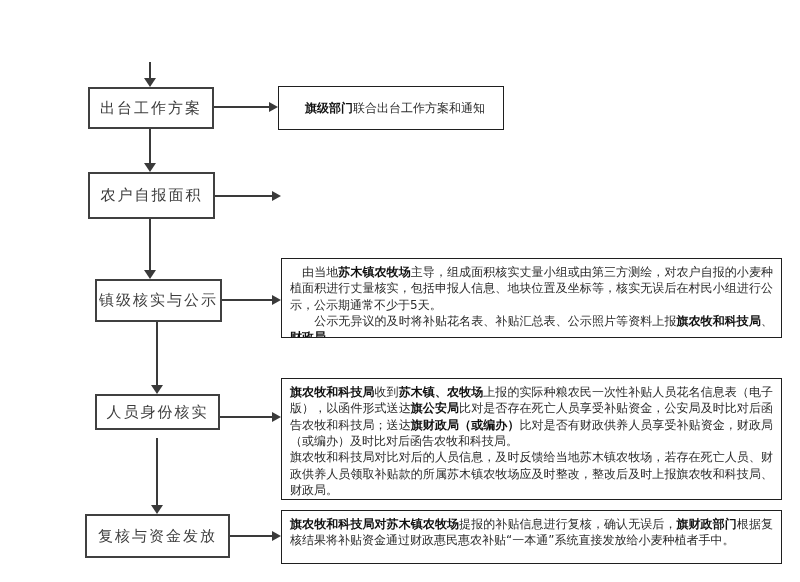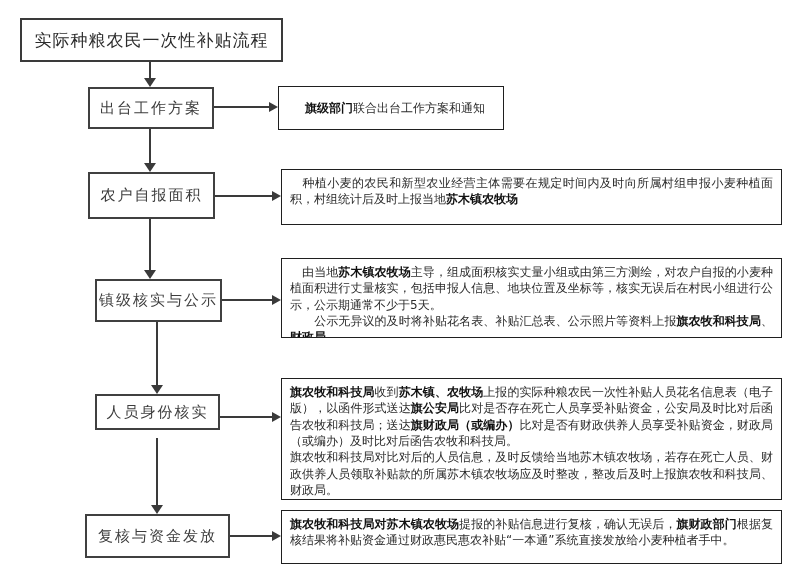--- a/index.html
+++ b/index.html
@@ -35,23 +35,20 @@
     position:absolute;width:0;height:0;
     border-top:5px solid transparent;border-bottom:5px solid transparent;
     border-left:9px solid #3a3a3a;
   }
 </style>
 </head>
 <body>
 
 <div class="canvas">
 
-  <div class="box title-box" style="left:20px;top:18px;width:263px;height:44px;">
-    <span>实际种粮农民一次性补贴流程</span>
-  </div>
 
   <div class="box step" style="left:88px;top:87px;width:126px;height:42px;">
     <span>出台工作方案</span>
   </div>
   <div class="box step" style="left:88px;top:172px;width:127px;height:47px;">
     <span>农户自报面积</span>
   </div>
   <div class="box step" style="left:95px;top:279px;width:127px;height:43px;text-align:center;">
     <span>镇级核实与公示</span>
   </div>
@@ -59,23 +56,20 @@
     <span>人员身份核实</span>
   </div>
   <div class="box step" style="left:85px;top:514px;width:145px;height:44px;">
     <span>复核与资金发放</span>
   </div>
 
   <div class="box detail d0" style="left:278px;top:86px;width:226px;height:44px;">
     <div class="para"><span class="b">旗级部门</span><span>联合出台工作方案和通知</span></div>
   </div>
 
-  <div class="box detail d1" style="left:281px;top:169px;width:501px;height:56px;">
-    <div class="para"><span>　种植小麦的农民和新型农业经营主体需要在规定时间内及时向所属村组申报小麦种植面积，村组统计后及时上报当地</span><span class="b">苏木镇农牧场</span></div>
-  </div>
 
   <div class="box detail" style="left:281px;top:258px;width:501px;height:80px;">
     <div class="para"><span>　由当地</span><span class="b">苏木镇农牧场</span><span>主导，组成面积核实丈量小组或由第三方测绘，对农户自报的小麦种植面积进行丈量核实，包括申报人信息、地块位置及坐标等，核实无误后在村民小组进行公示，公示期通常不少于5天。</span></div>
     <div class="para"><span>　　公示无异议的及时将补贴花名表、补贴汇总表、公示照片等资料上报</span><span class="b">旗农牧和科技局</span><span>、</span><span class="b">财政局。</span></div>
   </div>
 
   <div class="box detail" style="left:281px;top:350px;width:501px;height:122px;margin-top:28px;">
     <div class="para"><span class="b">旗农牧和科技局</span><span>收到</span><span class="b">苏木镇、农牧场</span><span>上报的实际种粮农民一次性补贴人员花名信息表（电子版），以函件形式送达</span><span class="b">旗公安局</span><span>比对是否存在死亡人员享受补贴资金，公安局及时比对后函告农牧和科技局；送达</span><span class="b">旗财政局（或编办）</span><span>比对是否有财政供养人员享受补贴资金，财政局（或编办）及时比对后函告农牧和科技局。</span></div>
     <div class="para"><span>旗农牧和科技局对比对后的人员信息，及时反馈给当地苏木镇农牧场，若存在死亡人员、财政供养人员领取补贴款的所属苏木镇农牧场应及时整改，整改后及时上报旗农牧和科技局、财政局。</span></div>
   </div>

